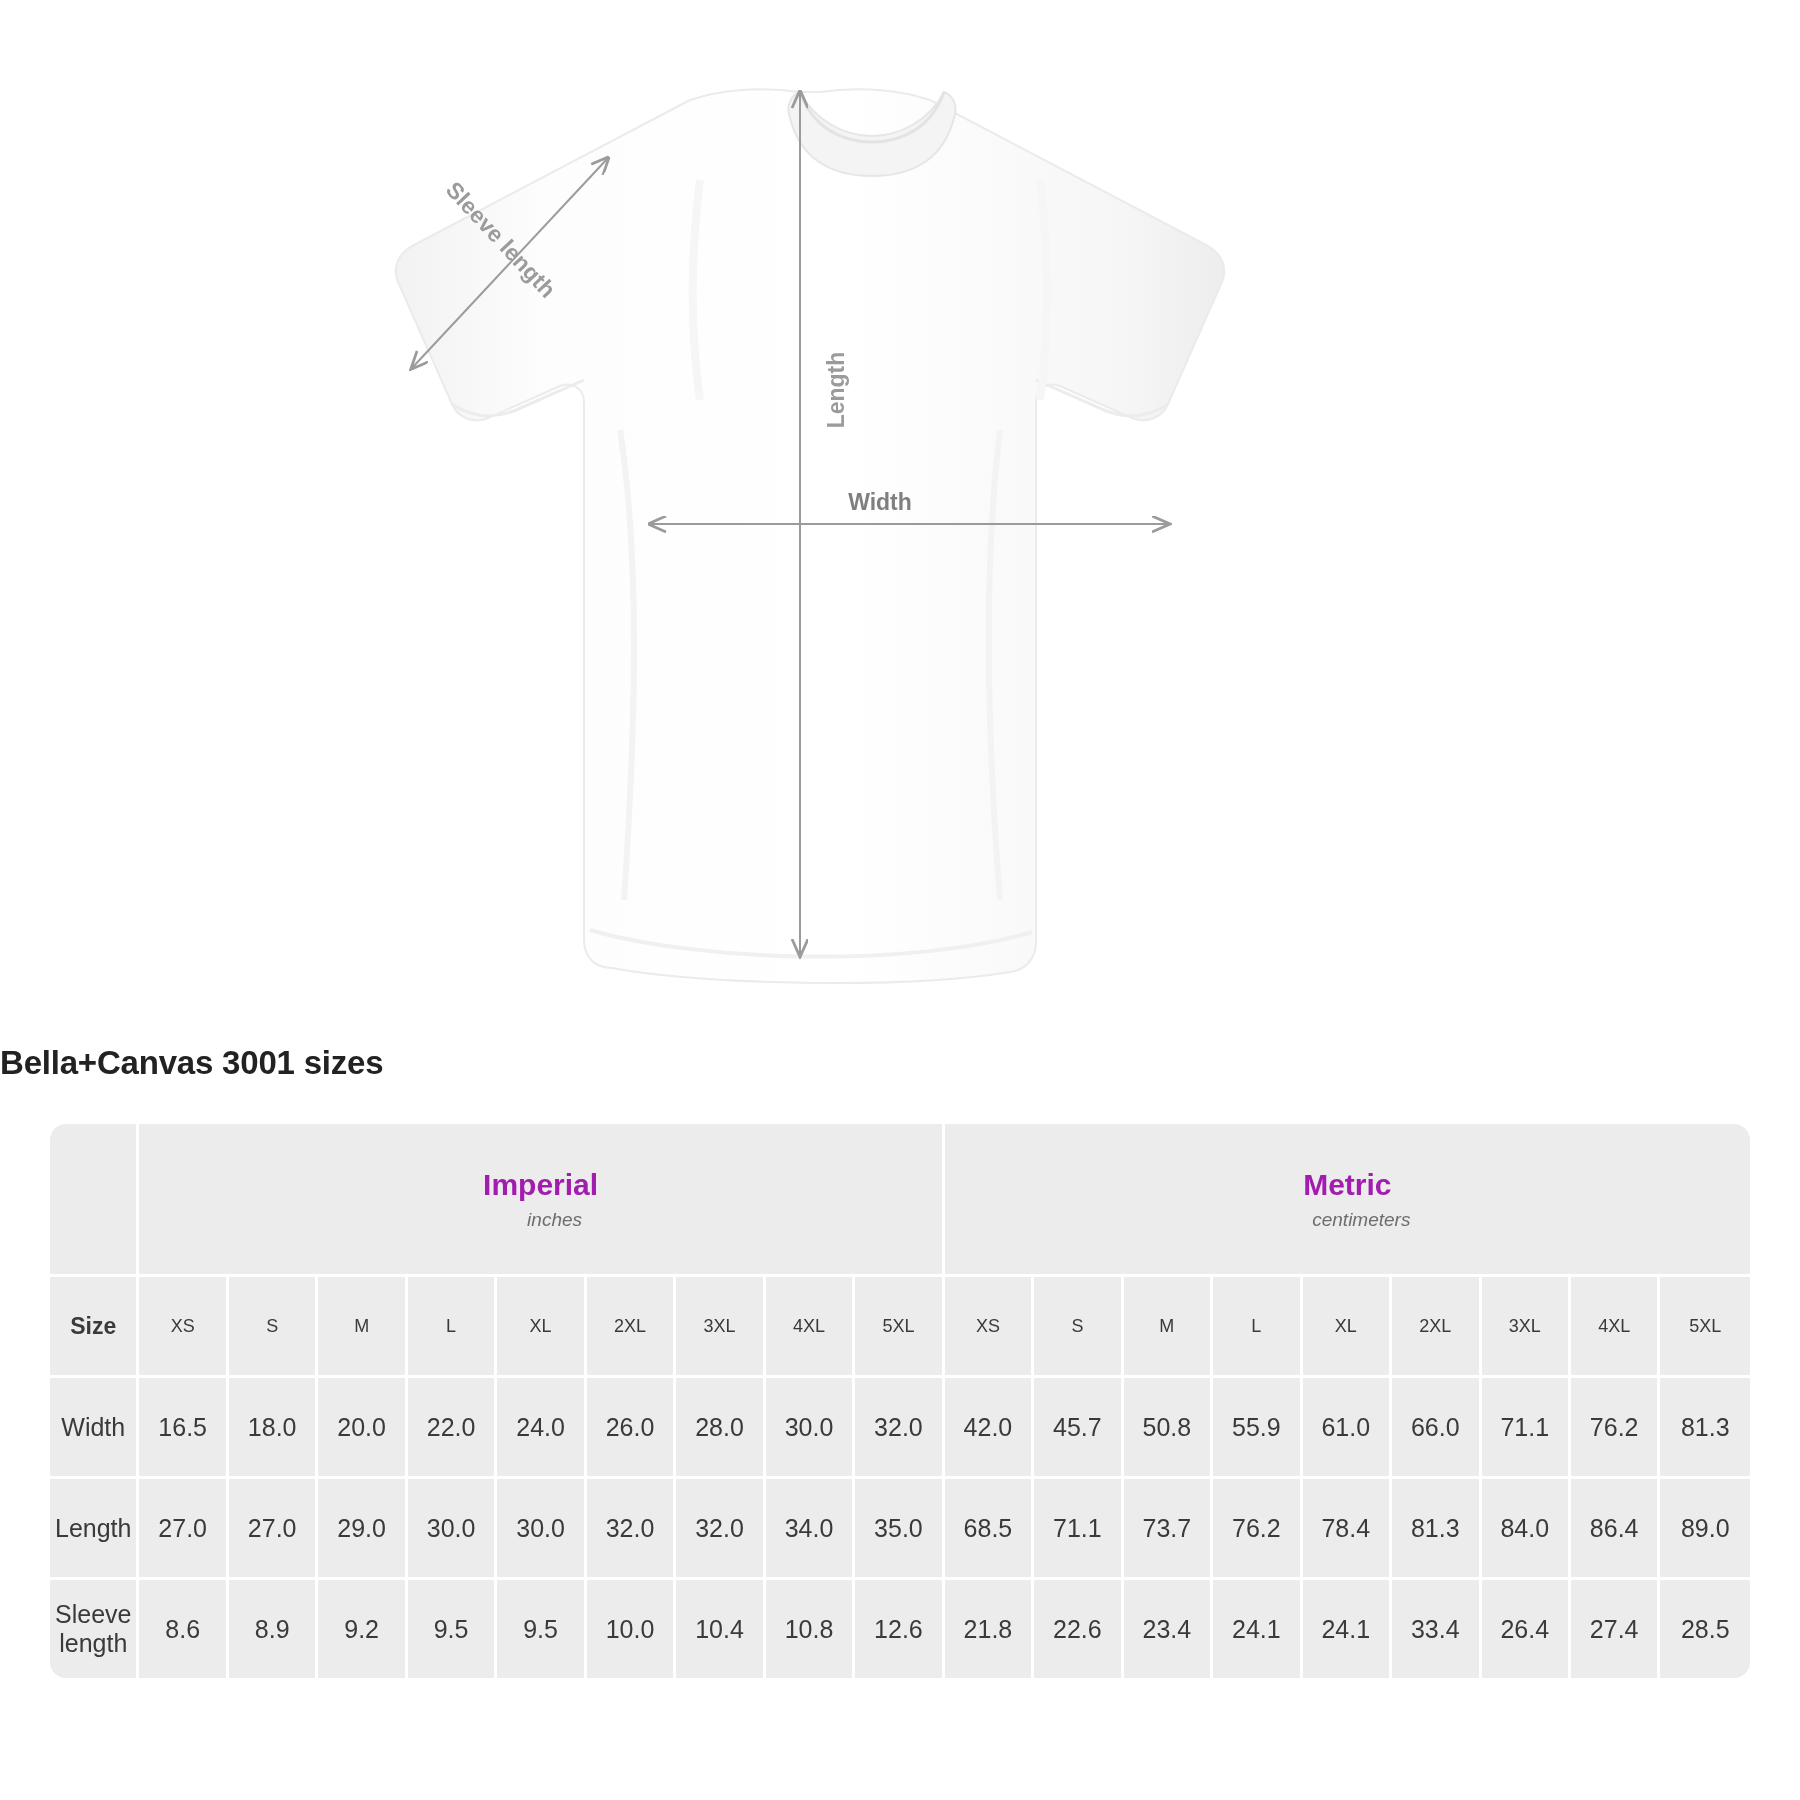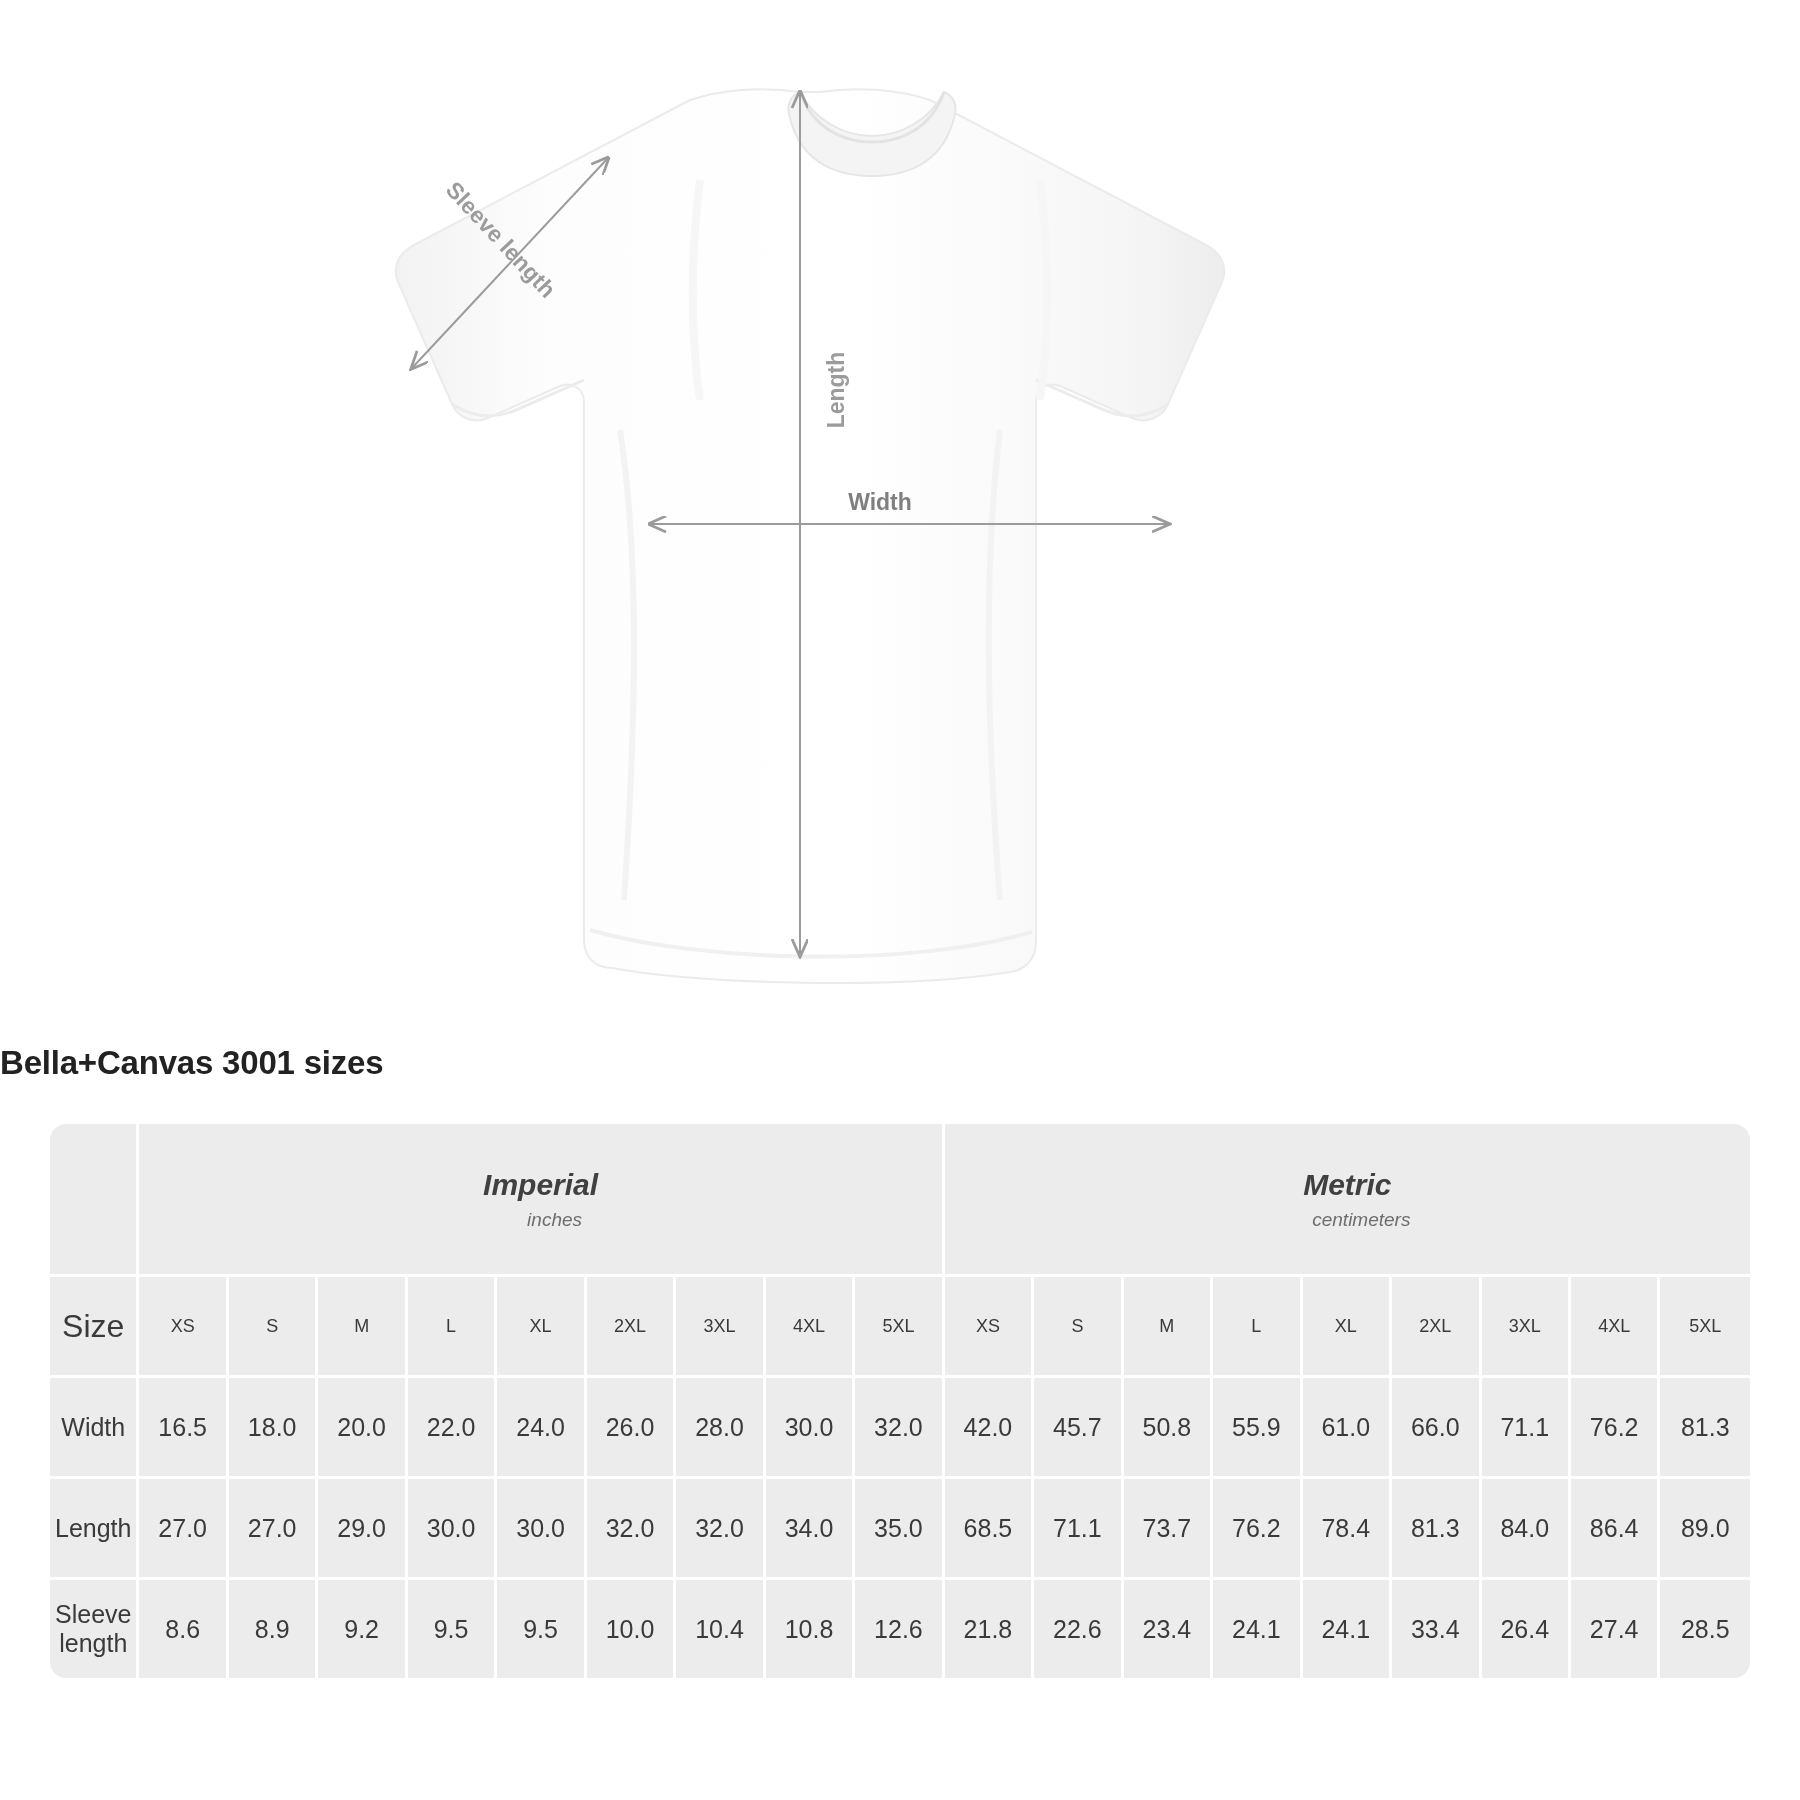--- a/index.html
+++ b/index.html
@@ -70,23 +70,22 @@
     font-weight: normal;
     color: #3a3a3a;
   }
   
   .unit-cell {
     height: 150px;
     padding: 0;
   }
   .unit-name {
     font-size: 30px;
-    font-style: italic;
     font-weight: bold;
-    color: #404040;
+    color: #a21caf;
     line-height: 1.1;
   }
   .unit-sub {
     font-size: 19px;
     font-style: italic;
     color: #6d6d6d;
     margin-top: 8px;
     padding-left: 28px;
   }
   .corner-cell {
@@ -94,21 +93,21 @@
   }
   
   tr:first-child td:first-child { border-top-left-radius: 16px; }
   tr:first-child td:last-child  { border-top-right-radius: 16px; border-right: none; }
   tr:last-child td:first-child  { border-bottom-left-radius: 16px; }
   tr:last-child td:last-child   { border-bottom-right-radius: 16px; }
   tr td:last-child { border-right: none; }
   tr:last-child td { border-bottom: none; }
 
   .hdr-row td { height: 96px; font-size: 18px; font-weight: bold; color: #4a4a4a; }
-  .hdr-row td.rowlabel { font-size: 32px; }
+  .hdr-row td.rowlabel { font-size: 23px; font-weight: bold; }
   .data-row td { height: 96px; font-size: 25px; }
   td.rowlabel {
     font-weight: bold;
     color: #4a4a4a;
     font-size: 25px;
   }
   td.value { color: #3a3a3a; }
 </style>
 </head>
 <body>

